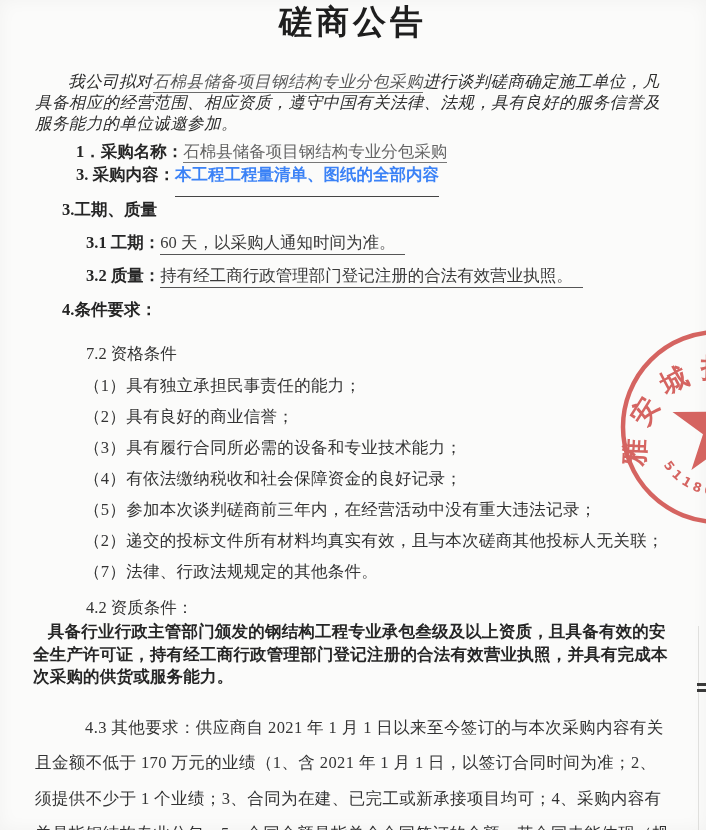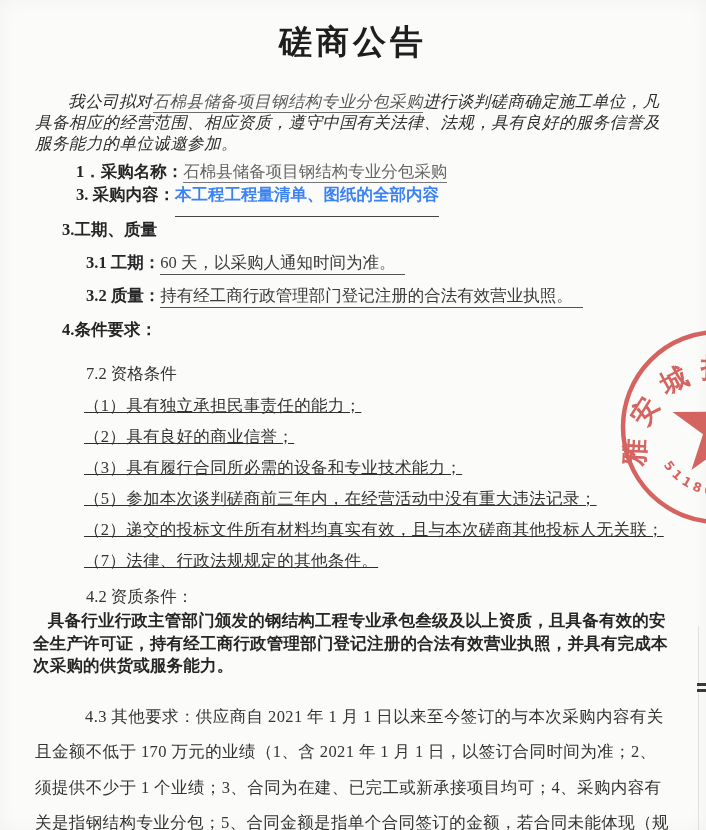--- a/index.html
+++ b/index.html
@@ -14,21 +14,21 @@
     box-shadow:inset 0 0 18px rgba(0,0,0,0.04);
   }
   .page{position:absolute;inset:0;}
   .doc-title{
     text-align:center;
     font-size:33px;
     font-weight:bold;
     letter-spacing:4px;
     color:#1e1e1e;
     margin:0;
-    padding-top:20px;
+    padding-top:0;
   }
   p{margin:0;}
   .intro{
     margin:26px 38px 0 35px;
     line-height:21px;
     text-indent:2em;
     letter-spacing:0.4px;
     font-style:italic;
   }
   .u{
@@ -40,21 +40,21 @@
   .num-item{margin-top:1px;}
   .num-item .label{font-weight:bold;color:#262626;}
   .val-gray{color:#666;border-bottom:1px solid #777;padding-bottom:1px;}
   .val-bold{font-weight:bold;color:#3b82f6;border-bottom:1.3px solid #444;padding-bottom:12px;}
   .h-section{margin:13px 0 0 62px;font-weight:bold;color:#242424;}
   .sub-line{margin:11px 0 0 86px;}
   .sub-line .label{font-weight:bold;color:#262626;}
   .sub-line .uv{color:#3a3a3a;border-bottom:1px solid #555;padding-bottom:2px;padding-right:10px;}
   .h4-line{margin:12px 0 0 62px;font-weight:bold;color:#242424;}
   .sub41{margin:22px 0 0 86px;color:#333;}
-  .conds{margin:8px 0 0 84px;text-decoration:underline;}
+  .conds{margin:8px 0 0 84px;}
   .cond{margin-top:9.5px;line-height:21.5px;color:#333;letter-spacing:0.3px;}
   .sub42{margin:15px 0 0 86px;color:#333;}
   .p42{
     margin:2px 38px 0 33px;
     line-height:22.5px;
     text-indent:0.9em;
     font-weight:bold;
     color:#262626;
     letter-spacing:0.2px;
   }
@@ -125,20 +125,21 @@
   </p>
 
   <p class="h4-line">4.条件要求：</p>
 
   <p class="sub41">7.2 资格条件</p>
 
   <div class="conds">
     <p class="cond">（1）具有独立承担民事责任的能力；</p>
     <p class="cond">（2）具有良好的商业信誉；</p>
     <p class="cond">（3）具有履行合同所必需的设备和专业技术能力；</p>
+    <p class="cond">（4）有依法缴纳税收和社会保障资金的良好记录；</p>
     <p class="cond">（5）参加本次谈判磋商前三年内，在经营活动中没有重大违法记录；</p>
     <p class="cond">（2）递交的投标文件所有材料均真实有效，且与本次磋商其他投标人无关联；</p>
     <p class="cond">（7）法律、行政法规规定的其他条件。</p>
   </div>
 
   <p class="sub42">4.2 资质条件：</p>
 
   <p class="p42">具备行业行政主管部门颁发的钢结构工程专业承包叁级及以上资质，且具备有效的安全生产许可证，持有经工商行政管理部门登记注册的合法有效营业执照，并具有完成本次采购的供货或服务能力。</p>
 
   <p class="p43"><span class="label43">4.3 其他要求：</span><span>供应商自 2021 年 1 月 1 日以来至今签订的与本次采购内容有关且金额不低于 170 万元的业绩（1、含 2021 年 1 月 1 日，以签订合同时间为准；2、须提供不少于 1 个业绩；3、合同为在建、已完工或新承接项目均可；4、采购内容有关是指钢结构专业分包；5、合同金额是指单个合同签订的金额，若合同未能体现（规模金额）须提供业主出具的相关证明材料或其他有效证明（包含投标供应商开具的本次合同有关的税票；合同双方经盖章的结算单、结算定案表等）。</span></p>

